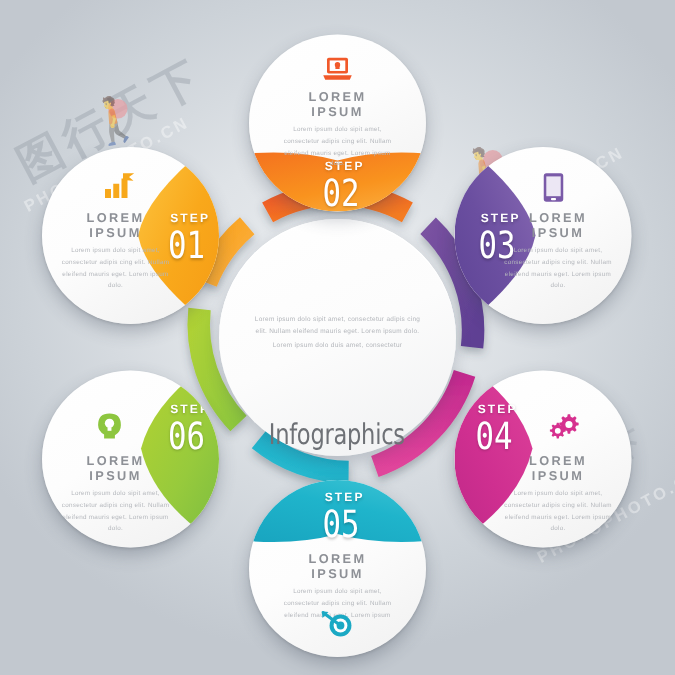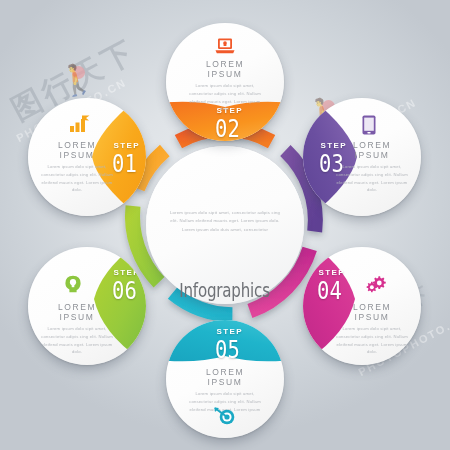--- a/index.html
+++ b/index.html
@@ -54,21 +54,21 @@
     font-family:"DejaVu Sans Mono","Liberation Mono",monospace;
     transform:scaleX(.82);
   }
 
   .node-body{
     position:absolute;
     display:flex;flex-direction:column;align-items:center;
     text-align:center;
   }
   .node-title{
-    font-size:8.5px;font-weight:400;letter-spacing:1.6px;
+    font-size:8.5px;font-weight:700;letter-spacing:1.6px;
     color:#8d9096;margin-bottom:3px;
   }
   .node-desc{
     font-size:4.2px;line-height:1.85;color:#b4b7bc;
     width:74px;letter-spacing:.2px;
   }
 
   
   #ring{position:absolute;left:118px;top:118px;width:214px;height:214px;}
   #center-disc{

